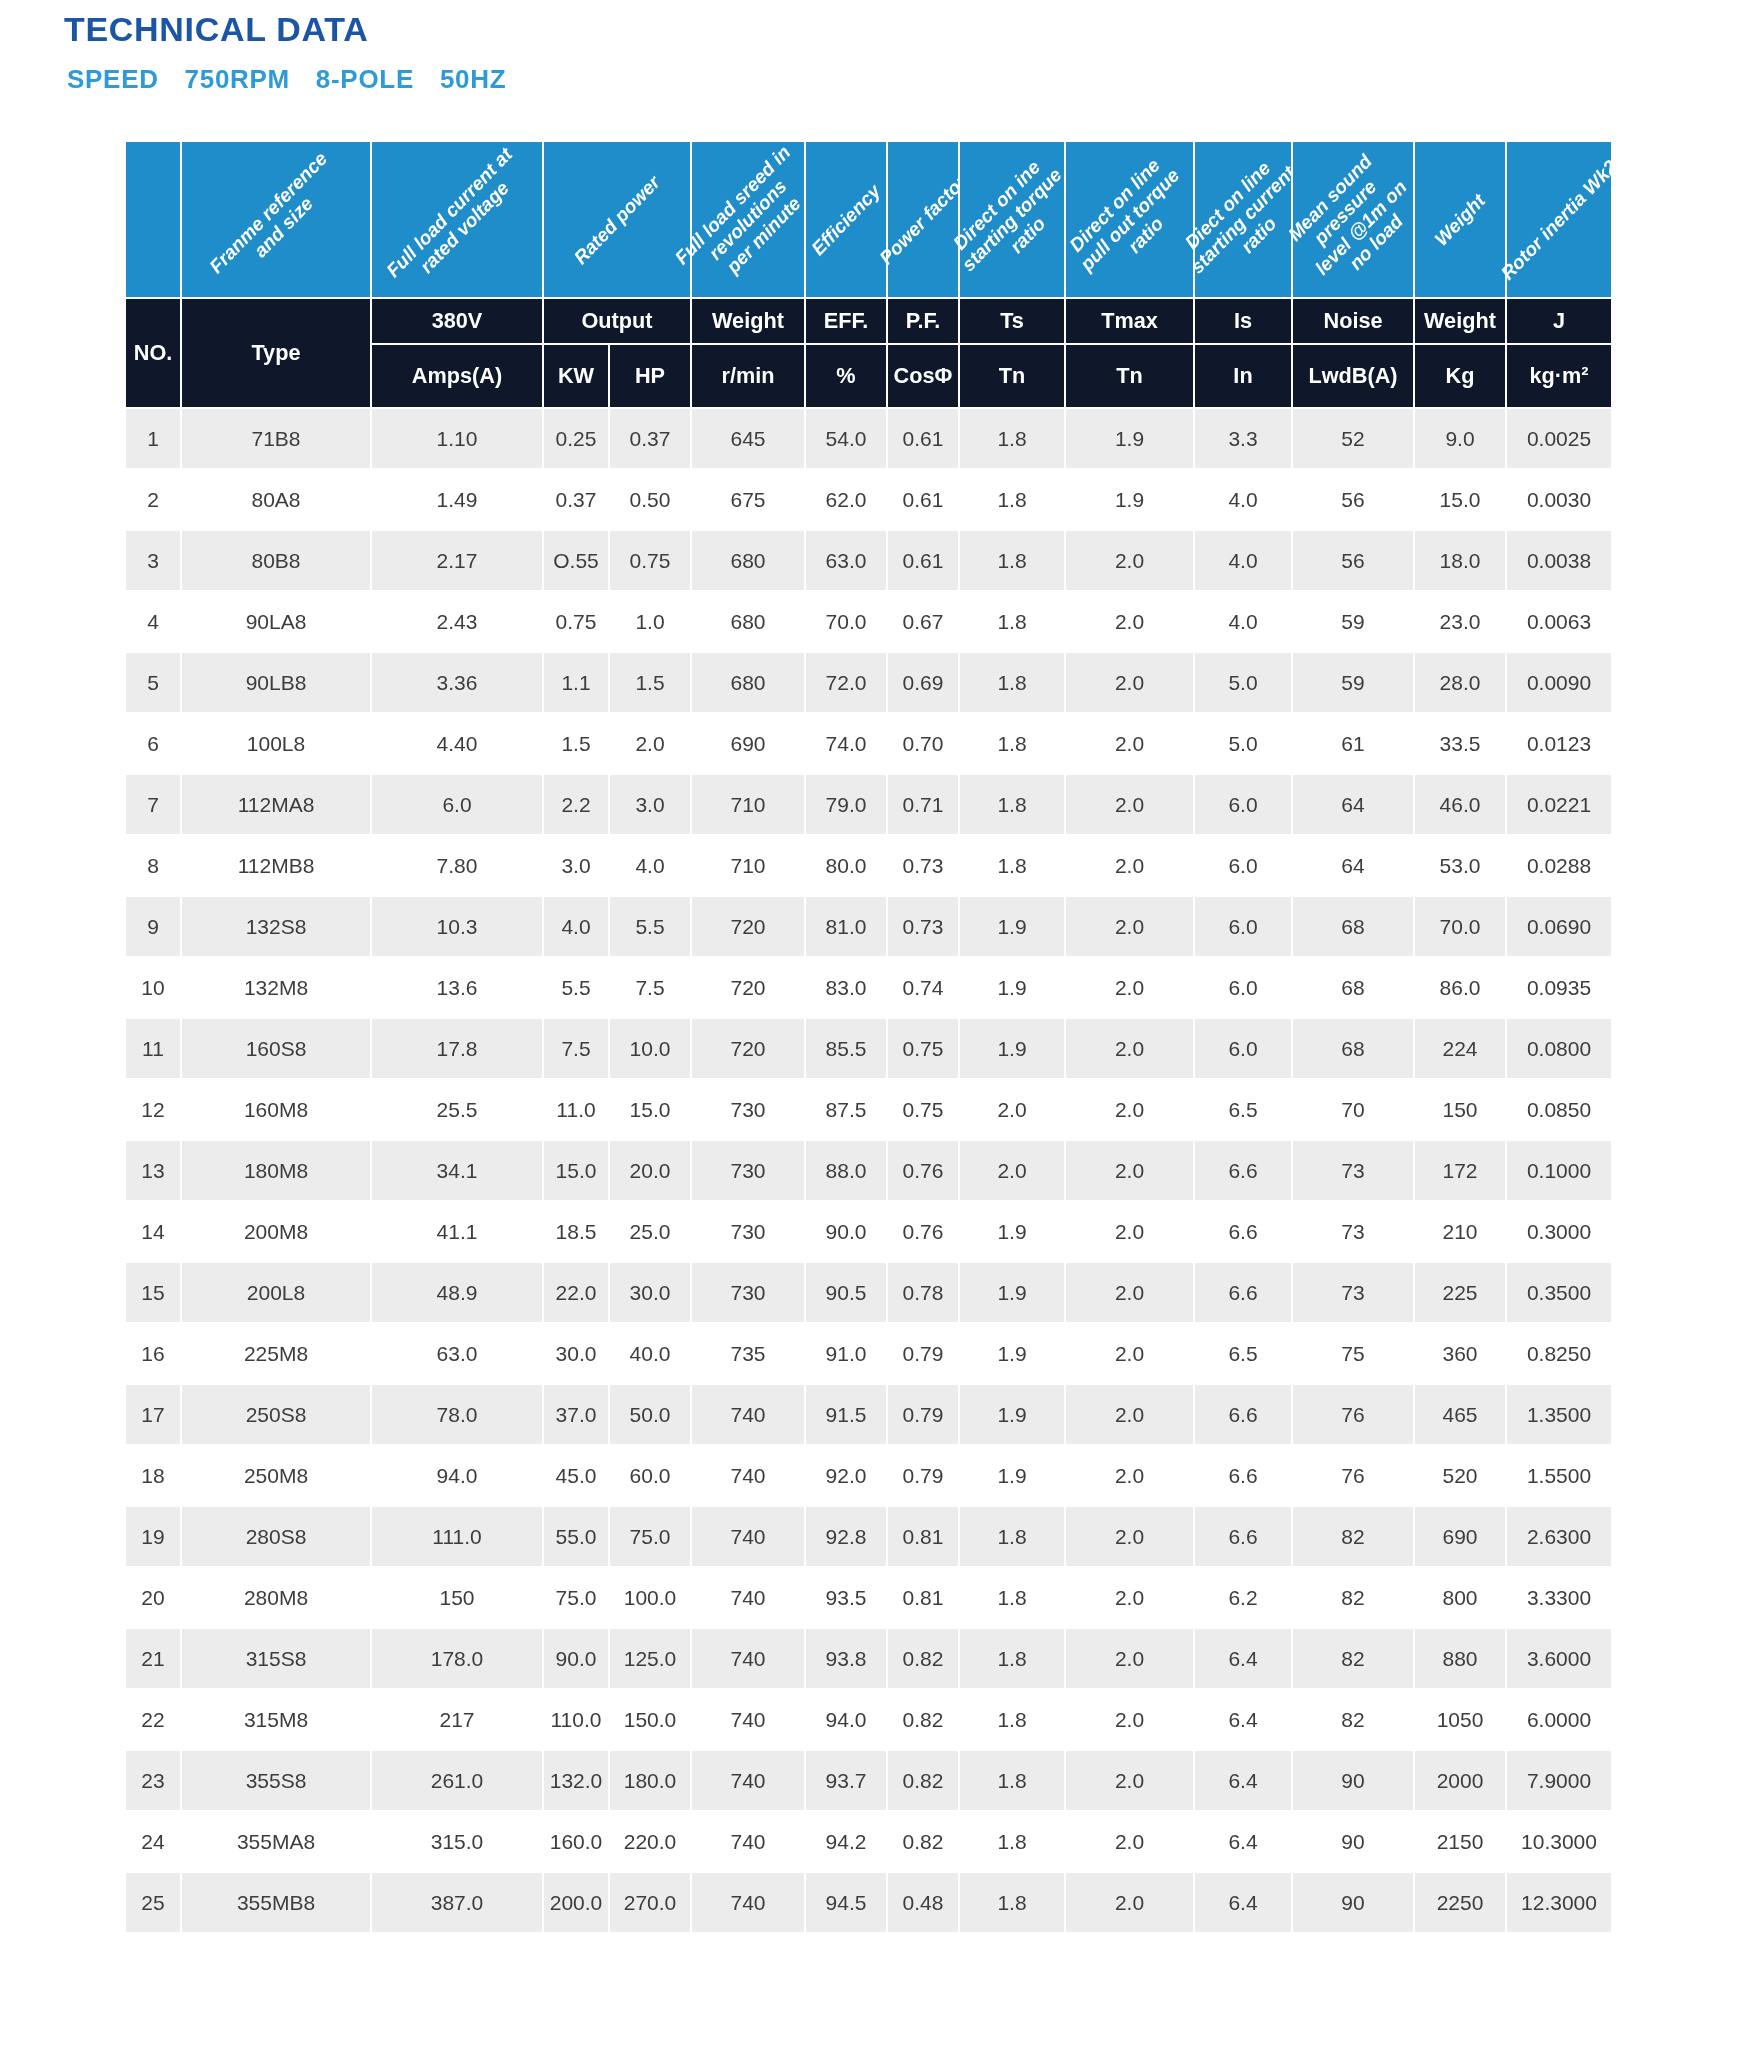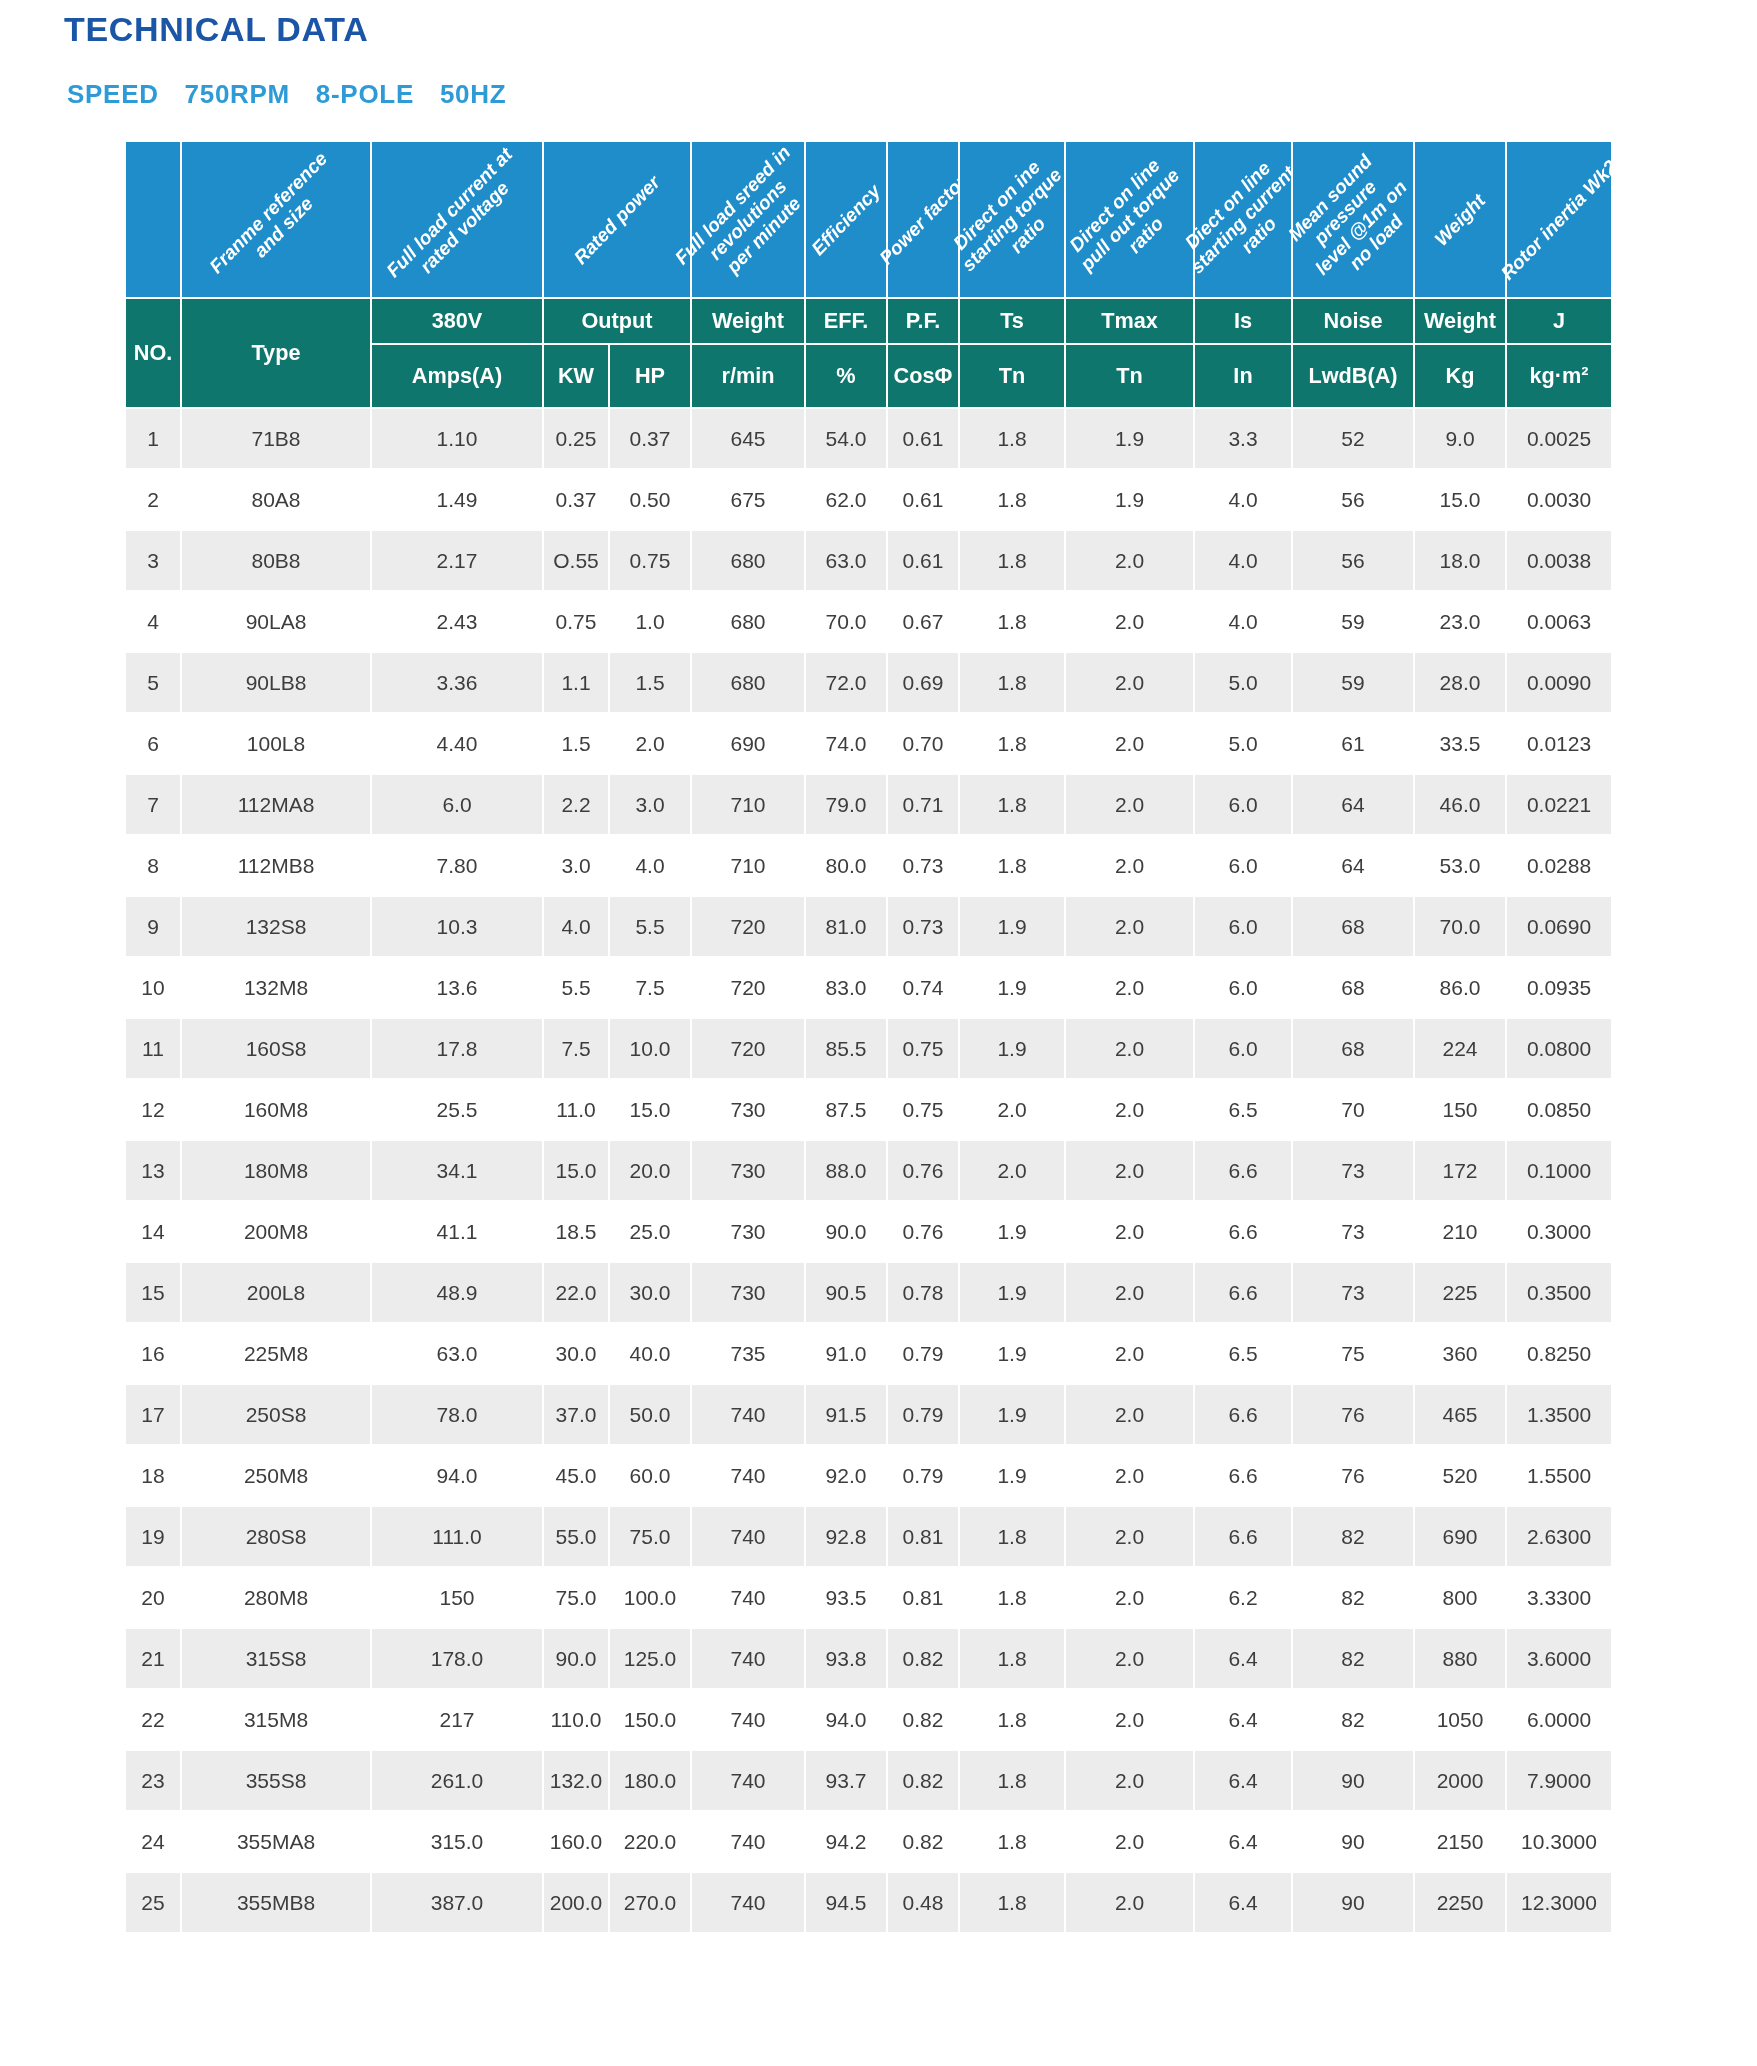--- a/index.html
+++ b/index.html
@@ -7,21 +7,21 @@
     width:1757px;height:2066px;background:#ffffff;position:relative;
     font-family:"Liberation Sans", sans-serif;
     -webkit-font-smoothing:antialiased;
   }
   .sheet{position:absolute;inset:0;padding-left:23px;}
   .page-title{
     position:absolute;left:64px;top:9.8px;
     font-size:34px;font-weight:bold;color:#1b55a5;letter-spacing:0.7px;
   }
   .page-subtitle{
-    position:absolute;left:67px;top:79px;
+    position:absolute;left:67px;top:64px;
     font-size:26px;font-weight:bold;color:#2e9bd6;
     word-spacing:18px;letter-spacing:0.7px;
   }
   table.data{
     position:absolute;left:124px;top:140px;
     width:1488px;table-layout:fixed;border-collapse:collapse;
   }
   table.data th, table.data td{
     border:2.1px solid #ffffff;padding:0;text-align:center;vertical-align:middle;
   }
@@ -31,21 +31,21 @@
     position:absolute;left:50%;top:50%;
     transform:translate(-50%,-50%) rotate(-46deg);
     width:max-content;
     color:#ffffff;font-weight:bold;font-style:italic;
     font-size:19px;line-height:1.12;text-align:center;
     white-space:pre-line;
   }
   tr.group-row{height:46px;}
   tr.unit-row{height:64px;}
   .sub-cell{
-    background:#0f766e;color:#ffffff;font-weight:bold;font-size:21.7px;
+    background:#0f172a;color:#ffffff;font-weight:bold;font-size:21.7px;
   }
   tbody tr{height:61px;}
   tbody td{font-size:21px;color:#3d3d3d;background:#ffffff;}
   tbody tr.alt td{background:#ececec;}
 </style>
 </head>
 <body>
 
 <div class="sheet">
   <div class="page-title">TECHNICAL DATA</div>

